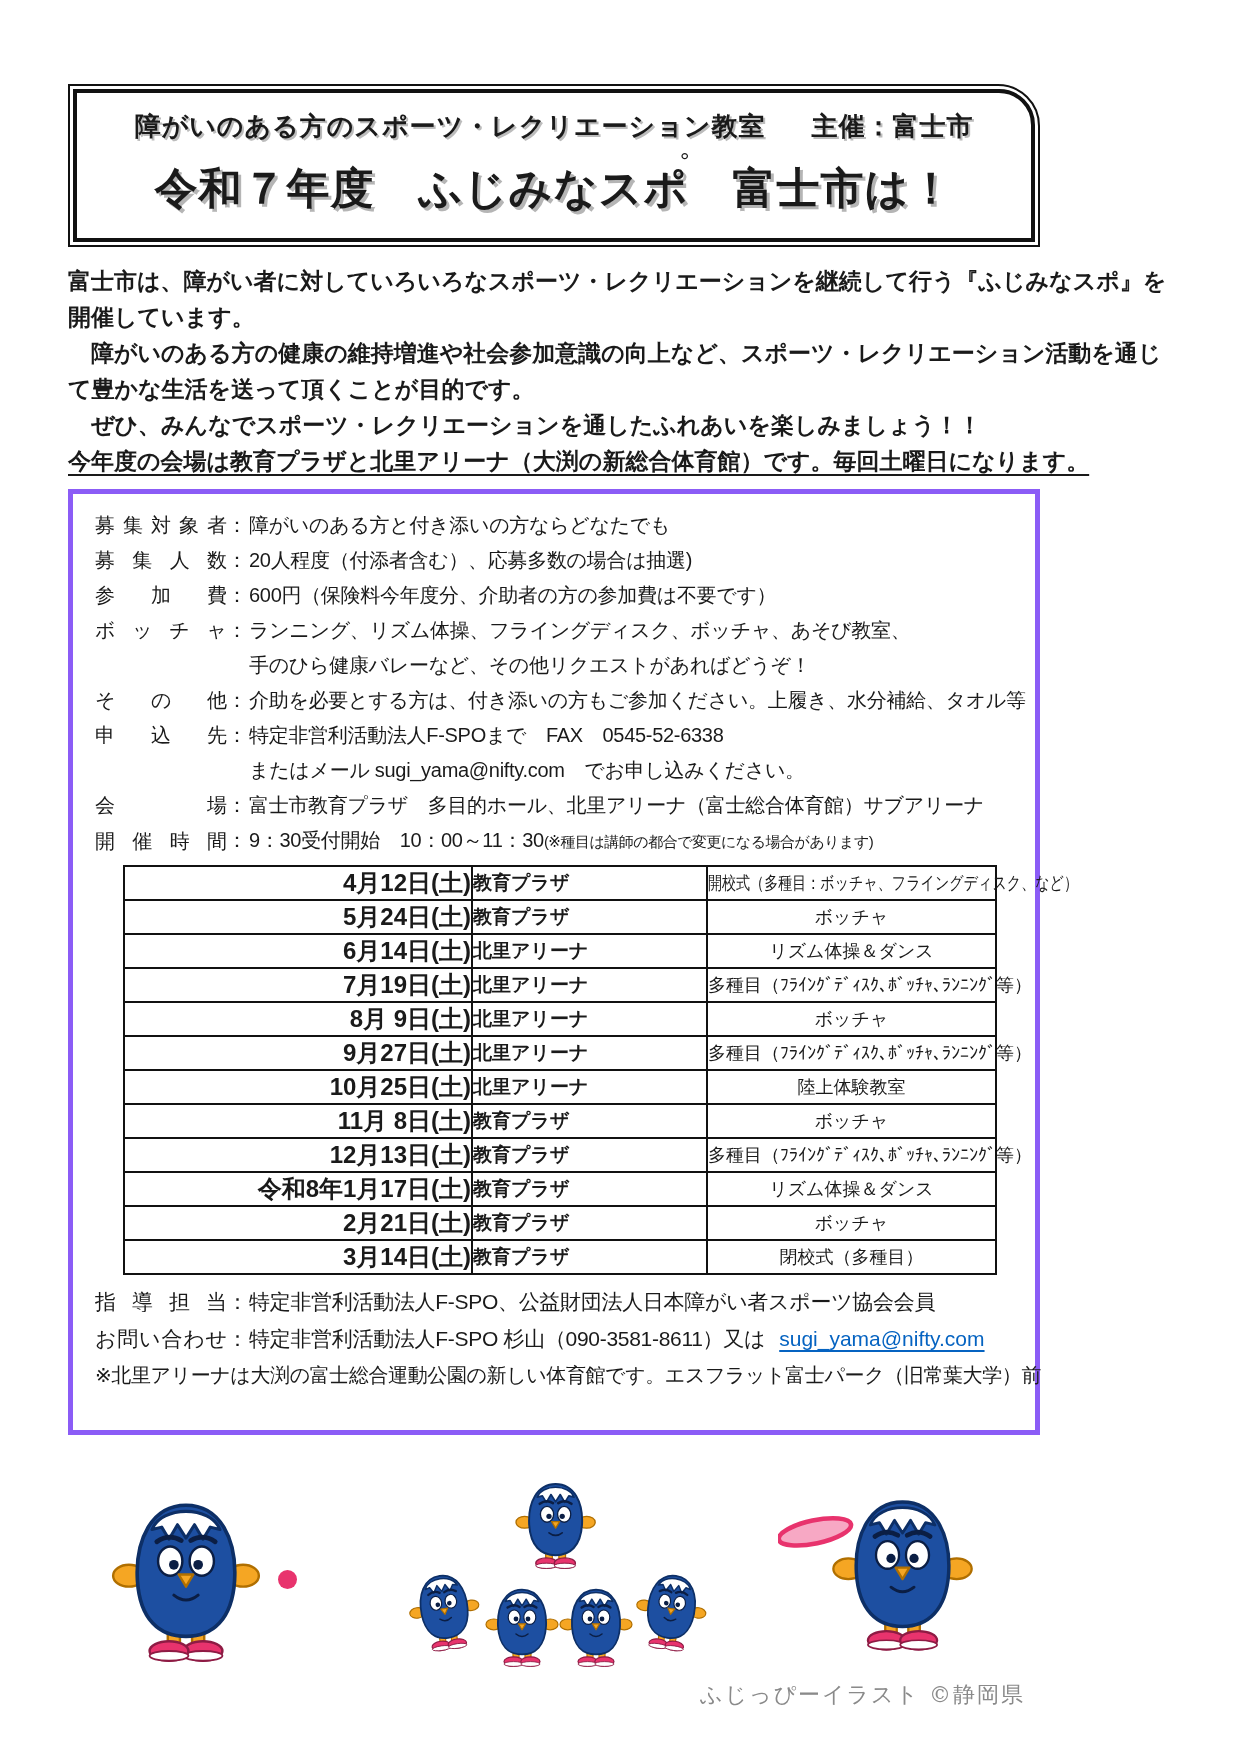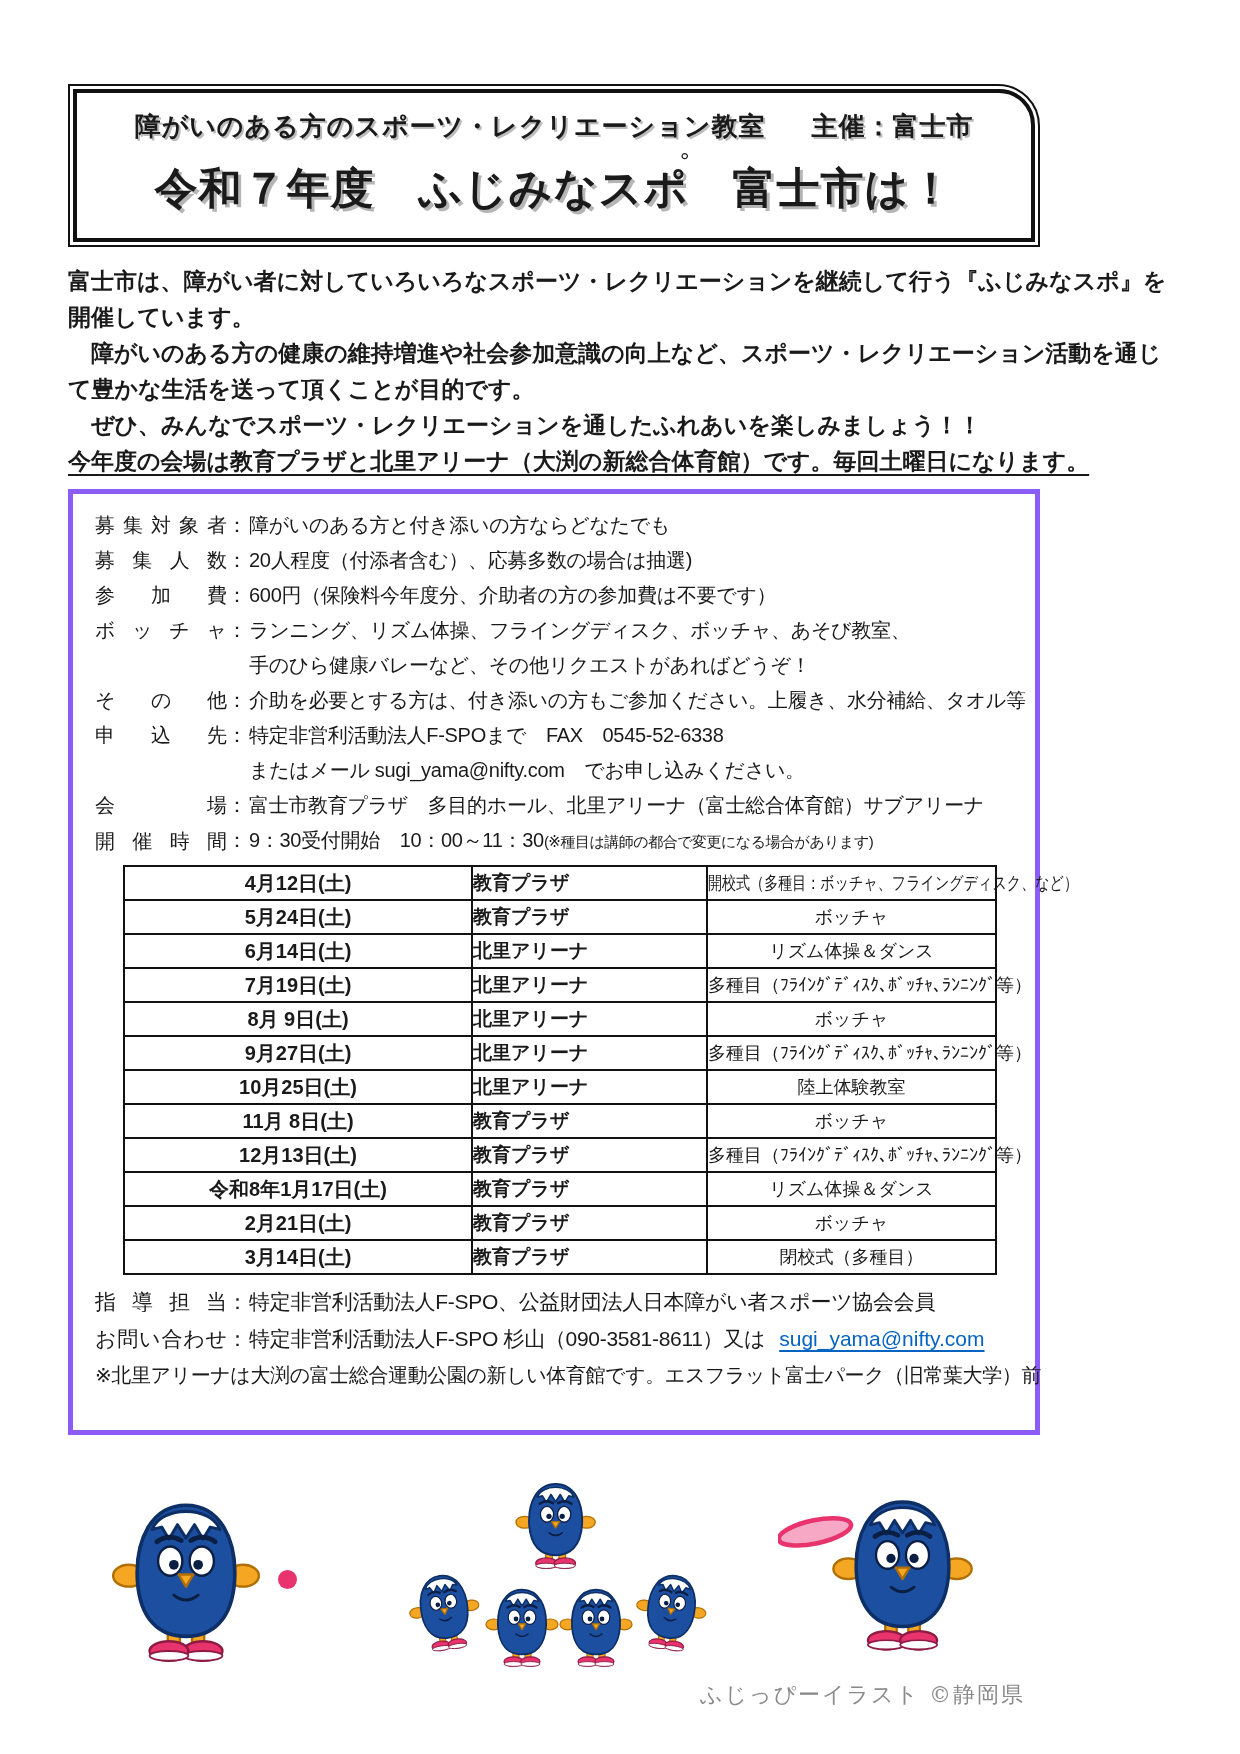--- a/index.html
+++ b/index.html
@@ -86,21 +86,21 @@
   }
   table.schedule td {
     border: 2px solid #111;
     height: 34px;
     padding: 0;
     overflow: visible;
   }
   .c-date  { width: 348px; }
   .c-venue { width: 235px; }
   .c-prog  { width: 289px; }
-  .td-date  { text-align: center; padding-right: 108px; font-weight: 700; font-size: 20px; white-space: nowrap; }
+  .td-date  { text-align: right; padding-right: 108px; font-weight: 700; font-size: 24px; white-space: nowrap; }
   .td-venue { text-align: left; font-weight: 700; font-size: 19px; }
   .td-prog  { text-align: center; padding-left: 14px; font-size: 18px; white-space: nowrap; }
   .ptext { display: inline-block; white-space: nowrap; }
   .narrow { transform: scaleX(0.78); transform-origin: left center; }
 
   
   .contact-lines { margin-top: 4px; }
   .contact-lines .dline { font-size: 21px; line-height: 37px; }
   .email-link {
     color: #0563c1;

